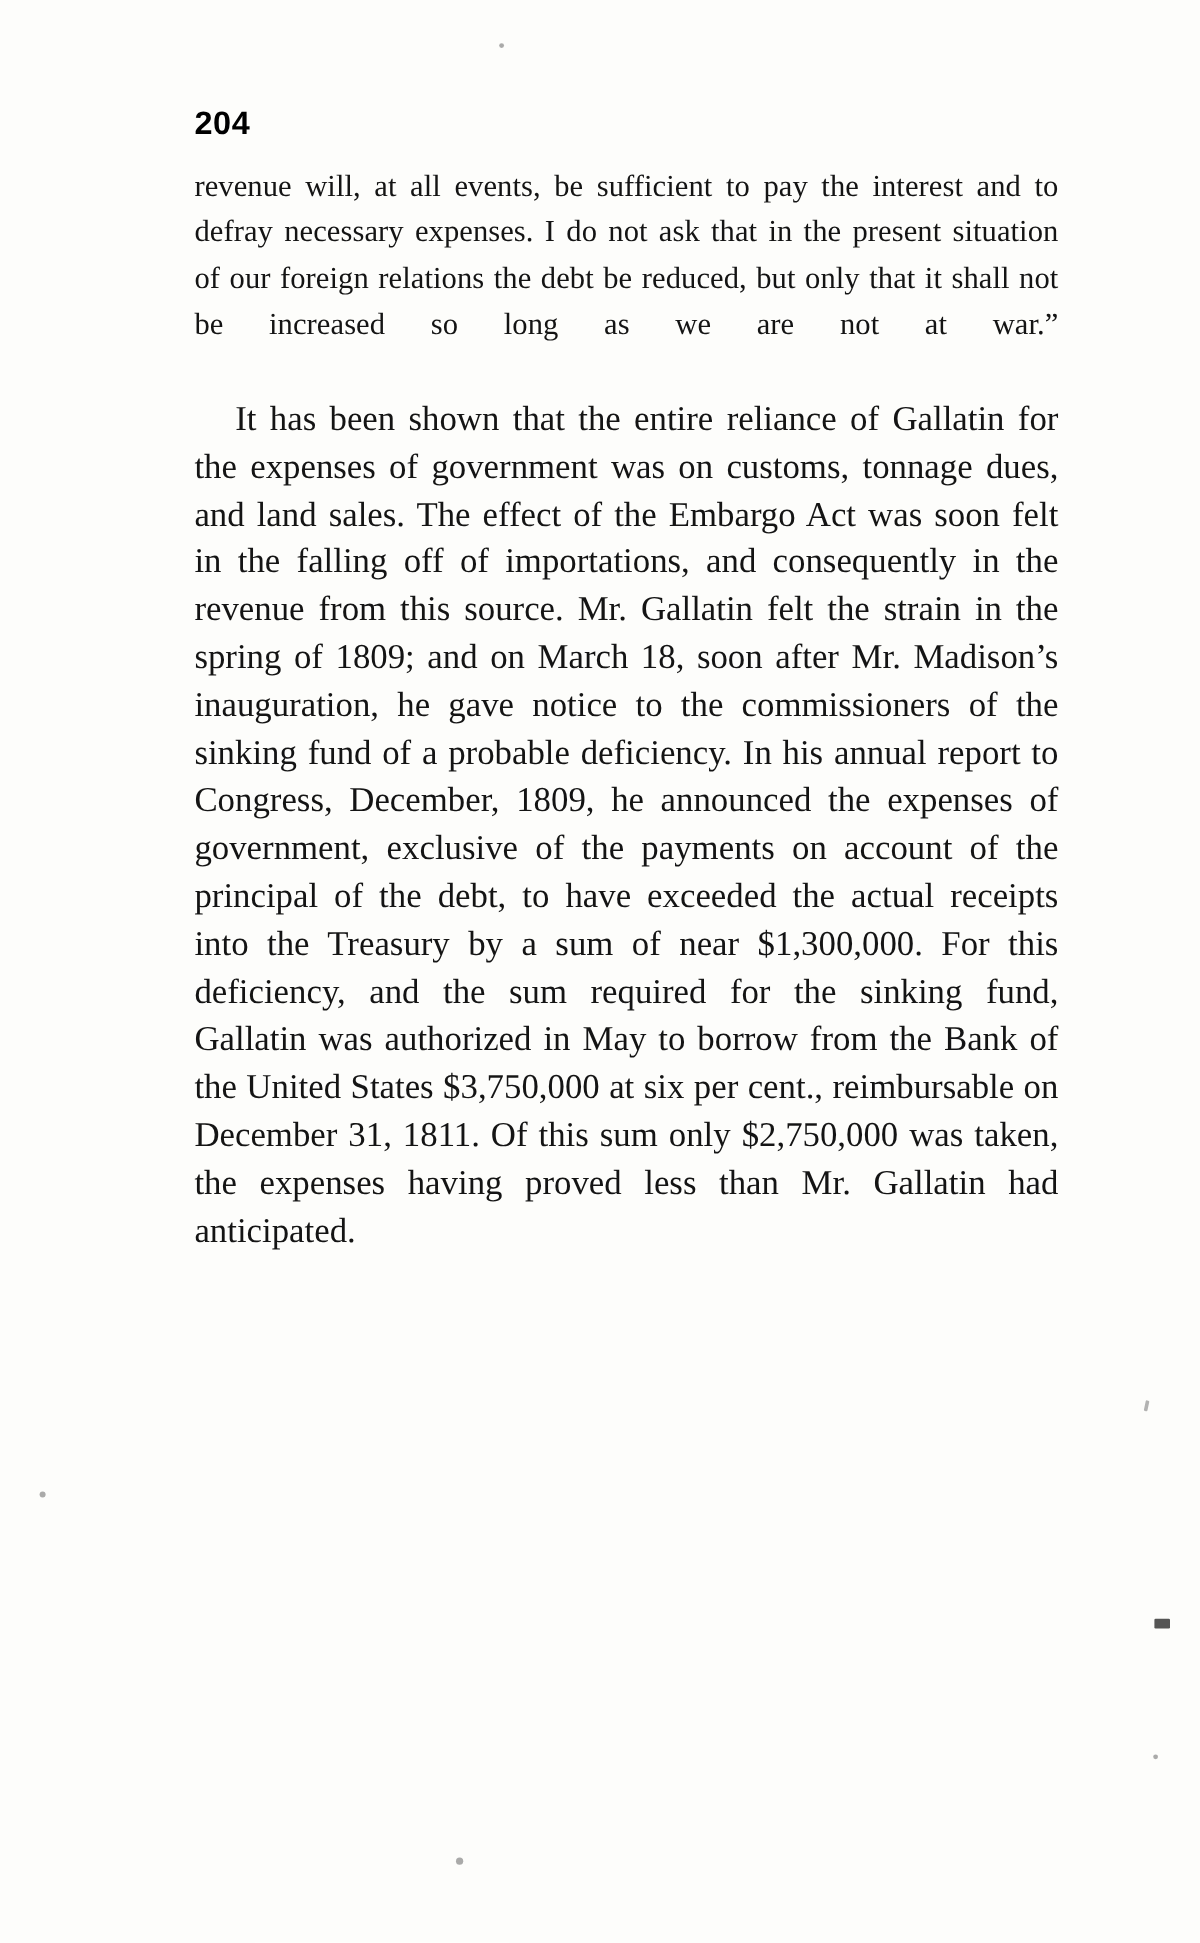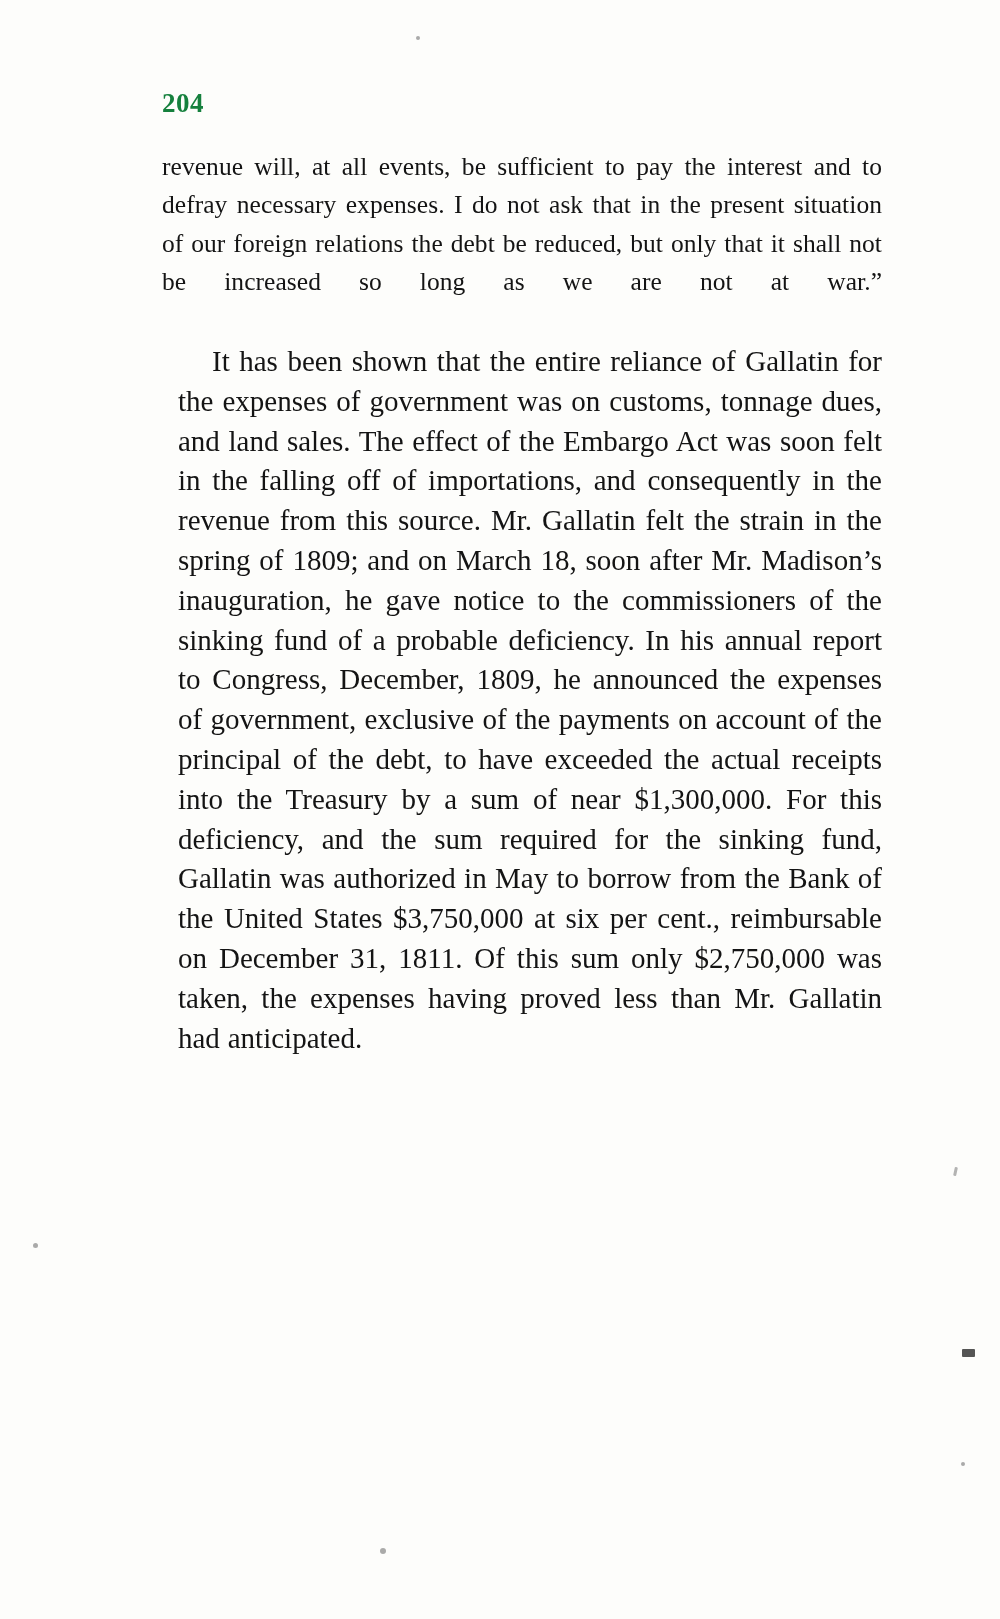--- a/index.html
+++ b/index.html
@@ -37,41 +37,41 @@
   .header {
     position: absolute;
     left: 162px;
     top: 88px;
     width: 720px;
     height: 36px;
     display: flex;
     align-items: baseline;
   }
   .folio {
-    font-family: Liberation Serif, serif;
+    font-family: Liberation Sans, sans-serif;
     font-weight: bold;
     font-size: 27px;
     letter-spacing: .5px;
-    color: #15803d;
+    color: #000000;
   }
   .running-head {
     flex: 1;
     text-align: center;
     font-family: "Liberation Serif", serif;
     font-weight: bold;
     font-size: 28px;
     letter-spacing: 2.4px;
     color: #111;
     margin-right: 48px;
   }
 
   .textblock {
     position: absolute;
     left: 162px;
-    top: 148px;
+    top: 136px;
     width: 720px;
   }
 
   p {
     margin: 0;
     text-align: justify;
     text-justify: inter-word;
     color: #141414;
   }
 
@@ -93,21 +93,20 @@
     font-size: 29px;
     line-height: 39.8px;
     text-indent: 34px;
     word-spacing: 1px;
   }
   p.body-2 {
     font-size: 29px;
     line-height: 39.8px;
     text-indent: 34px;
     word-spacing: .6px;
-    margin-left: 16px;
   }
   p.last-line-left::after {
     content: "";
     display: inline-block;
     width: 0;
   }
   .spacer-sm { height: 2px; }
 </style>
 </head>
 <body>

